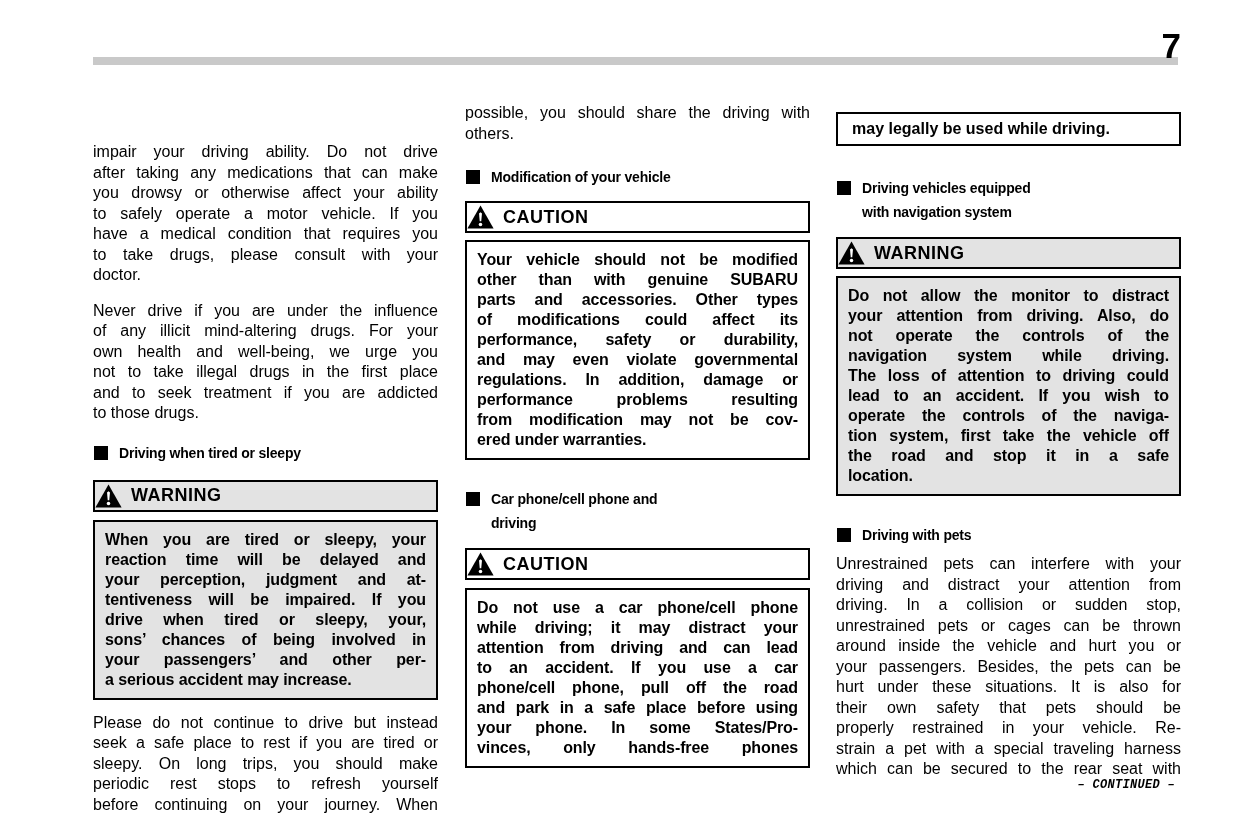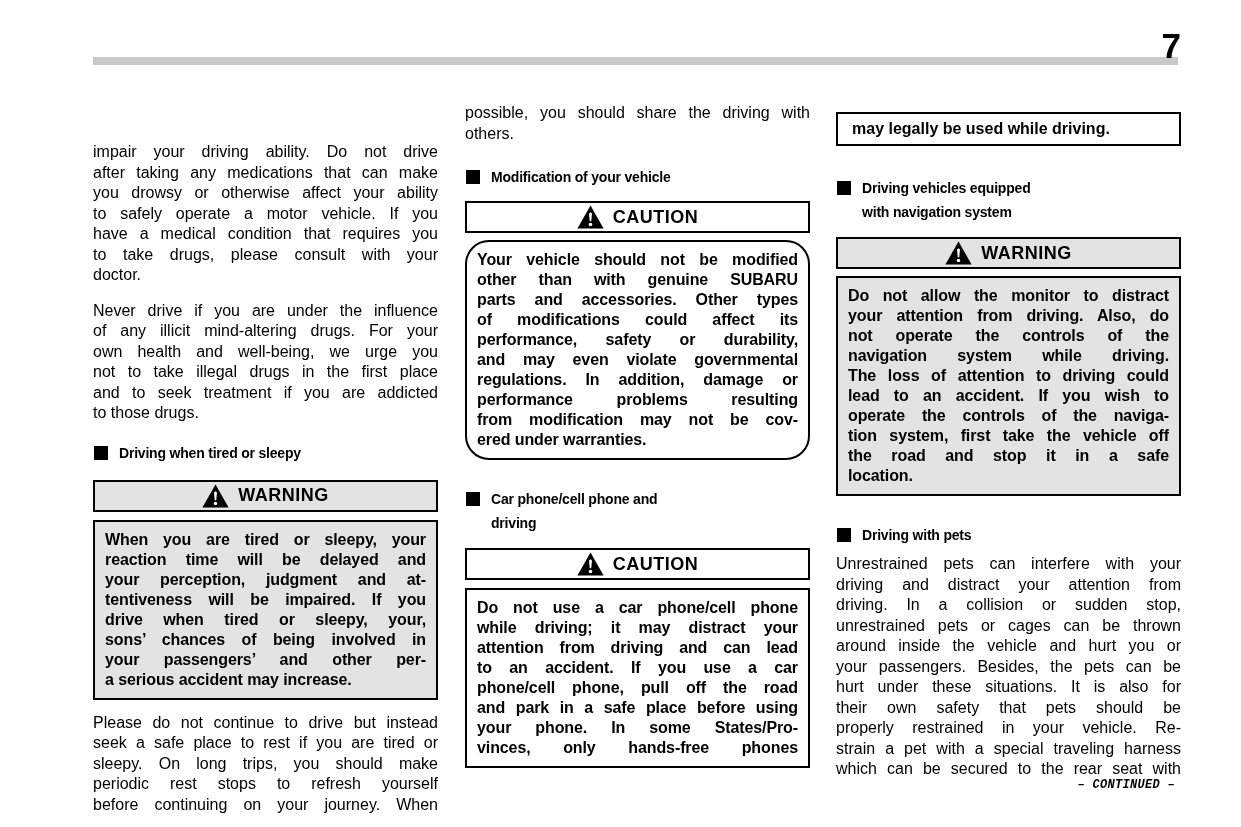--- a/index.html
+++ b/index.html
@@ -14,21 +14,21 @@
   .col1{left:93px;top:103px;margin-top:39px;}
   .col2{left:459px;top:103px;margin-left:6px;}
   .col3{left:836px;top:112px;}
   .para{font-size:16px;line-height:20.5px;}
   .line{white-space:nowrap;text-align:justify;text-align-last:justify;text-justify:inter-word;overflow:hidden;}
   .para .line:last-child,.alert-body .line:last-child{text-align-last:left;}
   .cont .line:last-child{text-align-last:justify;}
   .h2{display:flex;margin:0;font-size:14px;line-height:24px;font-weight:700;letter-spacing:-0.2px;}
   .sq{flex:0 0 auto;width:14px;height:14px;background:#000;margin:5px 11px 0 1px;}
   .h2text{white-space:pre-line;}
-  .alert-head{display:flex;align-items:center;justify-content:center;gap:9px;border:2px solid #000;height:28px;background:#fff;}
+  .alert-head{display:flex;align-items:center;justify-content:flex-start;gap:9px;border:2px solid #000;height:28px;background:#fff;}
   .alert-head.gray{background:var(--alert-gray,#e3e3e3);}
   .alert-label{font-size:18px;font-weight:700;letter-spacing:0.5px;}
   .tri-icon{display:inline-flex;}
   .tri-icon svg{display:block;width:27px;height:24px;}
   .alert-body{border:2px solid #000;padding:8px 10px;font-size:16px;font-weight:700;line-height:20px;background:#fff;letter-spacing:-0.1px;}
   .alert-body.gray{background:var(--alert-gray,#e3e3e3);}
   .overflow-box{border:2px solid #000;padding:5px 14px;font-size:16px;font-weight:700;line-height:20px;background:#fff;}
   .overflow-box .line{text-align-last:left;}
   .continued{position:absolute;top:778px;right:66px;font-size:12px;font-weight:700;font-style:italic;letter-spacing:0.3px;font-family:Liberation Mono, monospace;}
 </style>
@@ -108,21 +108,21 @@
     <div class="alert-head" style="margin-top:12px;">
       <span class="tri-icon">
         <svg viewBox="0 0 64 56" aria-hidden="true">
           <path d="M32 1 L63 55 L1 55 Z" fill="#000"></path>
           <path d="M32 17 L35.5 19.5 L33.8 38 L30.2 38 L28.5 19.5 Z" fill="#fff"></path>
           <circle cx="32" cy="46" r="4.2" fill="#fff"></circle>
         </svg>
       </span>
       <span class="alert-label">CAUTION</span>
     </div>
-    <div class="alert-body" style="margin-top:7px;border-radius:24px;">
+    <div class="alert-body" style="margin-top:7px;">
         <div class="line">Your vehicle should not be modified</div>
         <div class="line">other than with genuine SUBARU</div>
         <div class="line">parts and accessories. Other types</div>
         <div class="line">of modifications could affect its</div>
         <div class="line">performance, safety or durability,</div>
         <div class="line">and may even violate governmental</div>
         <div class="line">regulations. In addition, damage or</div>
         <div class="line">performance problems resulting</div>
         <div class="line">from modification may not be cov-</div>
         <div class="line">ered under warranties.</div>

